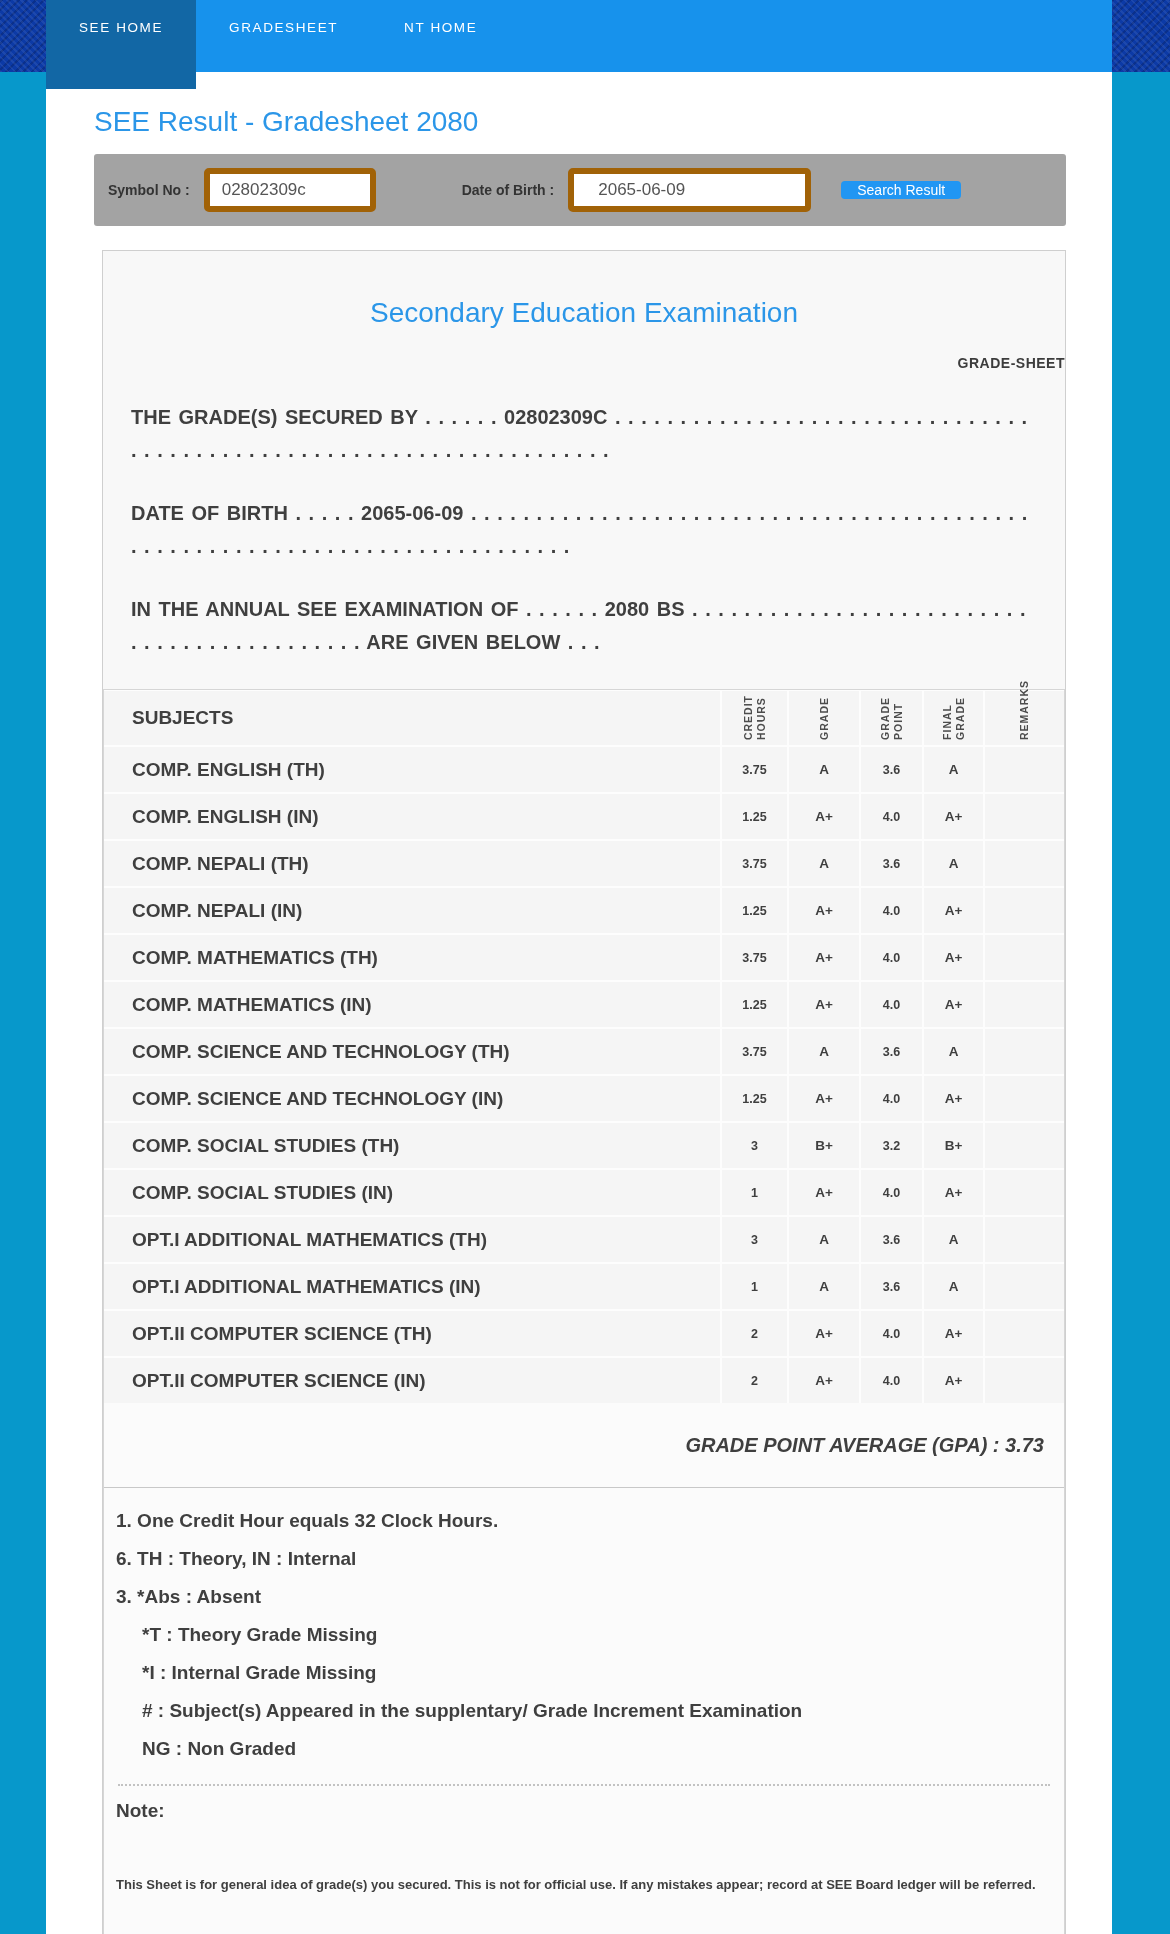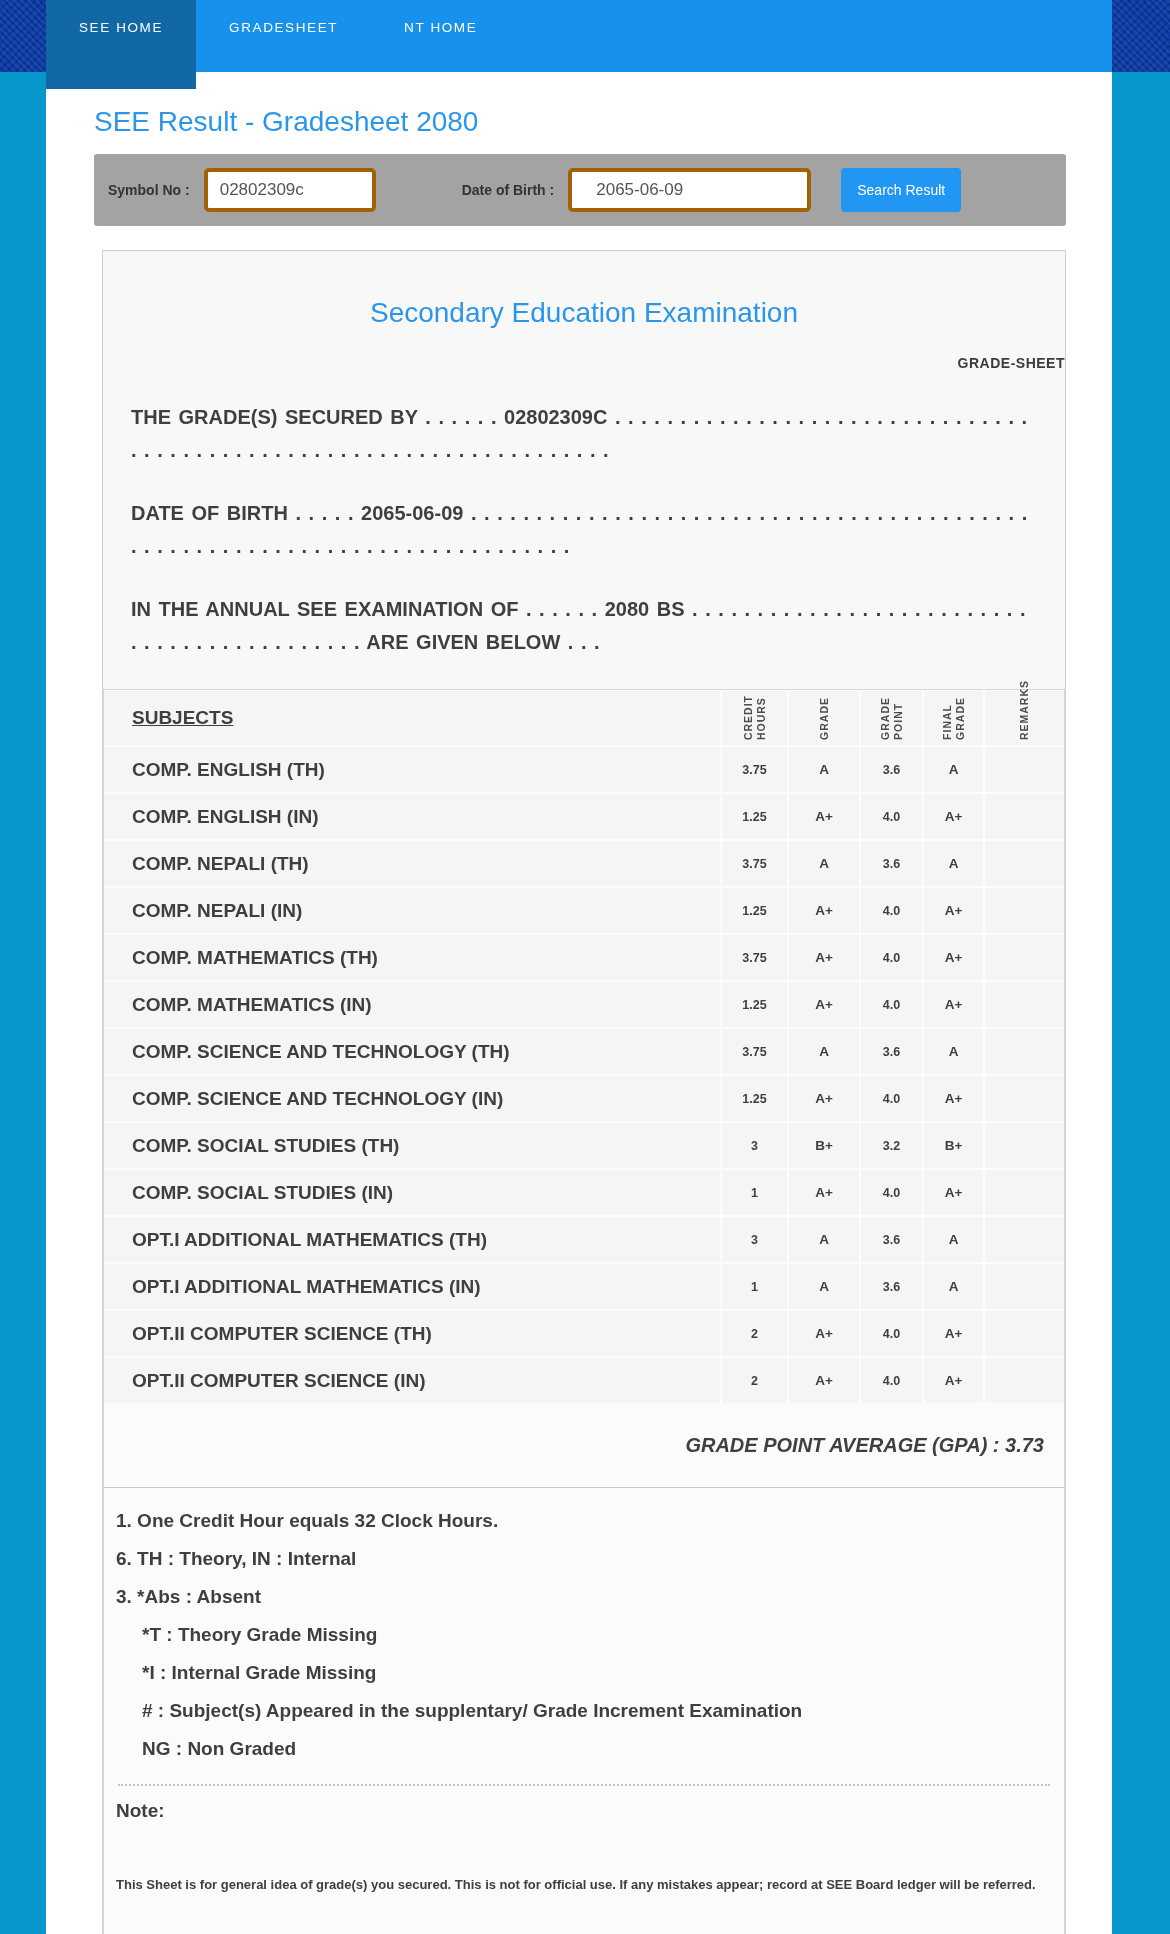--- a/index.html
+++ b/index.html
@@ -36,28 +36,28 @@
   }
   
   .search-panel {
     height:72px; background:#a3a3a3; border-radius:3px;
     display:flex; align-items:center;
   }
   .form-label { font-size:14px; font-weight:700; color:#333; }
   .lbl-symbol { margin-left:14px; }
   .lbl-dob { margin-left:86px; }
   .text-input {
-    height:44px; border:4px solid #a16207; border-radius:5px;
+    height:44px; border:6px solid #a16207; border-radius:5px;
     padding:0 12px; font-size:17px; color:#555; background:#fff; outline:none;
     font-family:"Liberation Sans", sans-serif; margin-left:14px;
   }
   .input-symbol { width:172px; }
   .input-dob { width:243px;padding-left:24px; }
   .search-btn {
-    margin-left:30px; height:44px; padding:0 16px; border:none; border-radius:4px;
+    margin-left:30px; height:18px; padding:0 16px; border:none; border-radius:4px;
     background:#2196f3; color:#fff; font-size:14px; cursor:pointer;
     font-family:"Liberation Sans", sans-serif;
   }
   
   .card {
     margin:24px 0 0 8px; background:#f8f8f8; border:1px solid #cfcfcf;
     min-height:1660px;
   }
   .sheet-title {
     margin-top:46px; text-align:center; font-size:28px; font-weight:400; color:#2b96e8;
@@ -75,21 +75,21 @@
   .result-block { margin-top:24px; background:#fdfdfd; border:1px solid #d6d6d6; }
   .grid {
     display:grid;
     grid-template-columns: 1fr 65px 70px 61px 59px 79px;
     gap:2px; background:#fdfdfd; padding-top:1px;
   }
   .cell { background:#f5f5f5; color:#3f3f3f; }
   .th-cell { height:54px; position:relative; }
   .th-subjects {
     display:flex; align-items:center; padding-left:28px;
-    font-size:19px; font-weight:700; color:#3f3f3f;text-decoration:underline;
+    font-size:19px; font-weight:700; color:#3f3f3f;
   }
   .th-vert { display:flex; align-items:flex-end; justify-content:center; overflow:visible; }
   .vert-label {
     writing-mode:vertical-rl; transform:rotate(180deg);
     white-space:pre-line; font-size:10.5px; font-weight:700;
     letter-spacing:1px; color:#4c4c4c; line-height:13px; padding-top:5px;
   }
   .td-subject {
     height:45px; display:flex; align-items:center; padding-left:28px;
     font-size:19px; font-weight:700;

